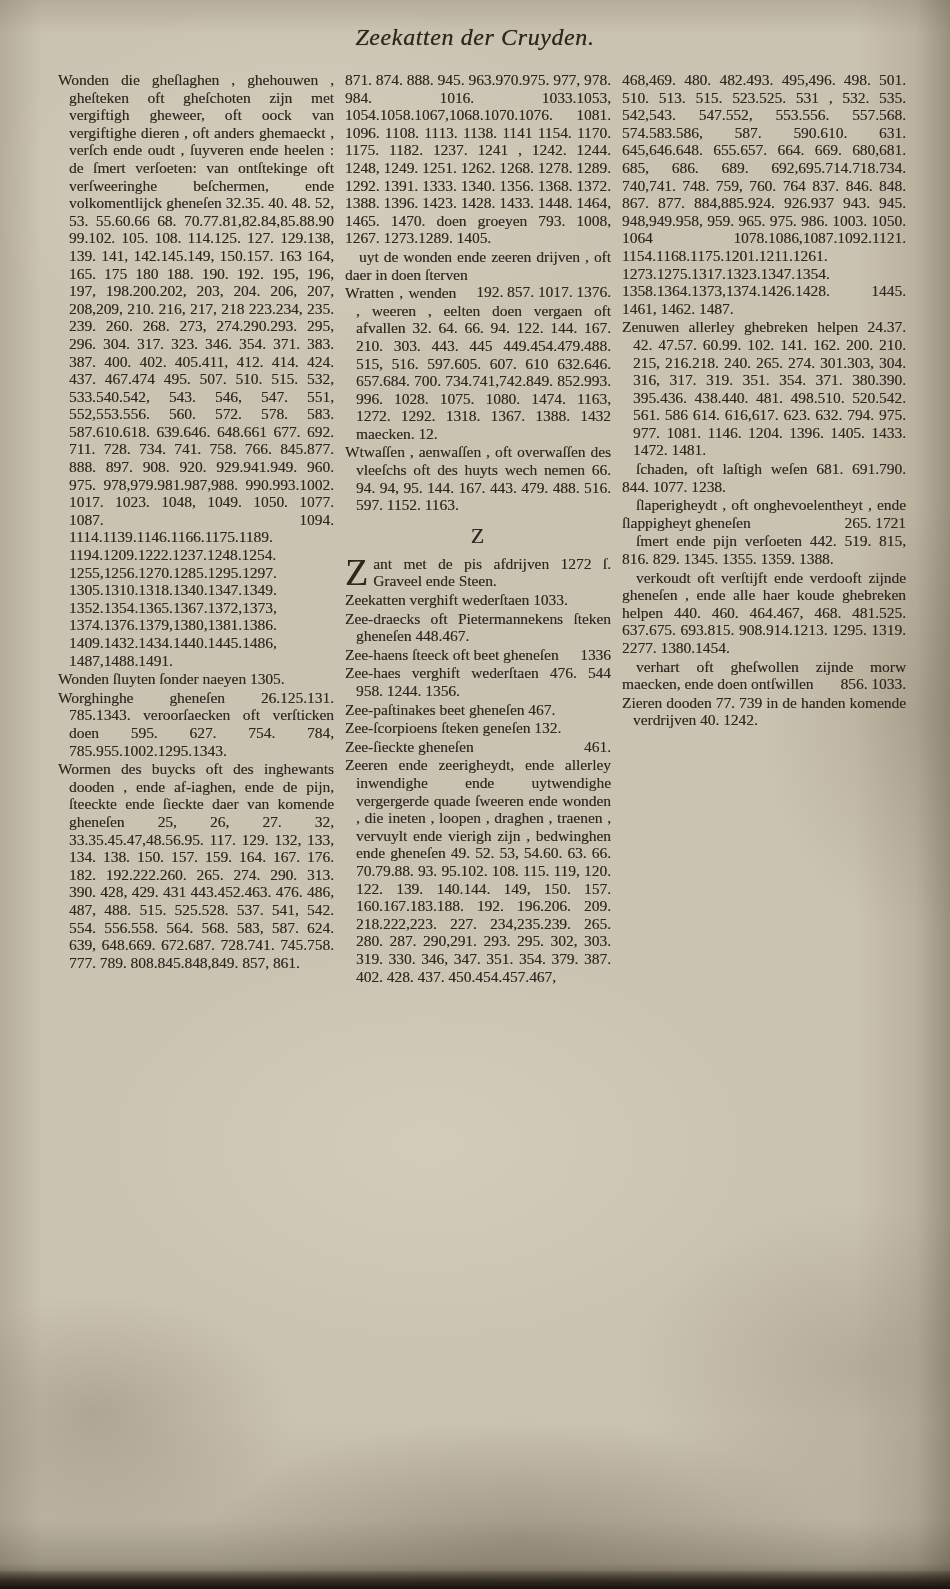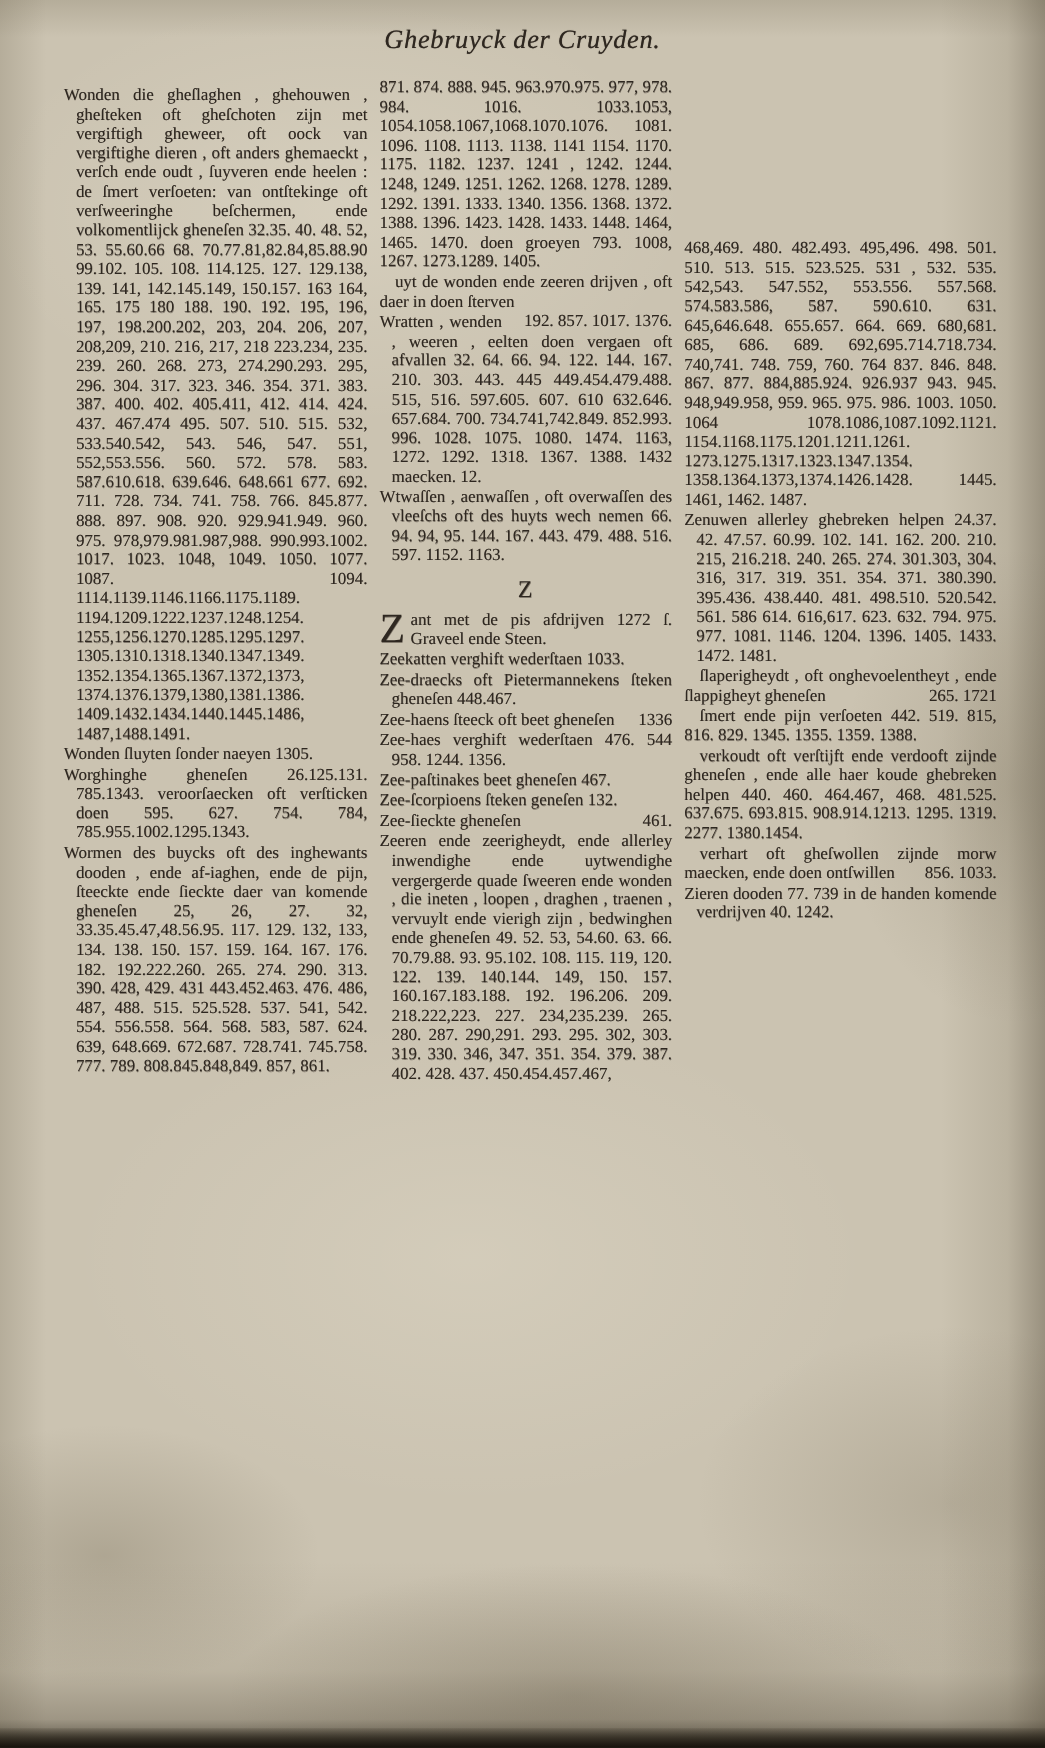--- a/index.html
+++ b/index.html
@@ -47,21 +47,21 @@
     letter-spacing: 0.6px;
     text-shadow: 0 0 0.7px rgba(40,32,24,0.75);
   }
   .columns {
     position: absolute;
     top: 71px;
     left: 58px;
     width: 848px;
     display: flex;
     gap: 11px;
-    align-items: center;
+    align-items: flex-start;
   }
   .col {
     font-size: 15.4px;
     line-height: 17.6px;
     text-align: justify;
     text-shadow: 0.3px 0.3px 0.6px rgba(42,34,26,0.45);
     hyphens: auto;
   }
   .col-1 { width: 276px; }
   .col-2 { width: 266px; }
@@ -85,21 +85,21 @@
     font-size: 38px;
     line-height: 31px;
     padding: 2px 5px 0 0;
   }
   .pgnum { float: right; padding-left: 6px; }
 </style>
 </head>
 <body>
 
 <div class="page">
-  <div class="page-header">Ghebruyck der Cruyden.</div>
+  <div class="page-header">Zeekatten der Cruyden.</div>
 
   <div class="columns">
     <div class="col col-1">
         <p class="entry main">Wonden die gheſlaghen , ghehouwen , gheſteken oft gheſchoten zijn met vergiftigh gheweer, oft oock van vergiftighe dieren , oft anders ghemaeckt , verſch ende oudt , ſuyveren ende heelen : de ſmert verſoeten: van ontſtekinge oft verſweeringhe beſchermen, ende volkomentlijck gheneſen 32.35. 40. 48. 52, 53. 55.60.66 68. 70.77.81,82.84,85.88.90 99.102. 105. 108. 114.125. 127. 129.138, 139. 141, 142.145.149, 150.157. 163 164, 165. 175 180 188. 190. 192. 195, 196, 197, 198.200.202, 203, 204. 206, 207, 208,209, 210. 216, 217, 218 223.234, 235. 239. 260. 268. 273, 274.290.293. 295, 296. 304. 317. 323. 346. 354. 371. 383. 387. 400. 402. 405.411, 412. 414. 424. 437. 467.474 495. 507. 510. 515. 532, 533.540.542, 543. 546, 547. 551, 552,553.556. 560. 572. 578. 583. 587.610.618. 639.646. 648.661 677. 692. 711. 728. 734. 741. 758. 766. 845.877. 888. 897. 908. 920. 929.941.949. 960. 975. 978,979.981.987,988. 990.993.1002. 1017. 1023. 1048, 1049. 1050. 1077. 1087. 1094. 1114.1139.1146.1166.1175.1189. 1194.1209.1222.1237.1248.1254. 1255,1256.1270.1285.1295.1297. 1305.1310.1318.1340.1347.1349. 1352.1354.1365.1367.1372,1373, 1374.1376.1379,1380,1381.1386. 1409.1432.1434.1440.1445.1486, 1487,1488.1491.</p>
         <p class="entry main">Wonden ſluyten ſonder naeyen 1305.</p>
         <p class="entry main">Worghinghe gheneſen 26.125.131. 785.1343. veroorſaecken oft verſticken doen 595. 627. 754. 784, 785.955.1002.1295.1343.</p>
         <p class="entry main">Wormen des buycks oft des inghewants dooden , ende af-iaghen, ende de pijn, ſteeckte ende ſieckte daer van komende gheneſen 25, 26, 27. 32, 33.35.45.47,48.56.95. 117. 129. 132, 133, 134. 138. 150. 157. 159. 164. 167. 176. 182. 192.222.260. 265. 274. 290. 313. 390. 428, 429. 431 443.452.463. 476. 486, 487, 488. 515. 525.528. 537. 541, 542. 554. 556.558. 564. 568. 583, 587. 624. 639, 648.669. 672.687. 728.741. 745.758. 777. 789. 808.845.848,849. 857, 861.</p>
       </div>
     <div class="col col-2">
         <p class="entry cont">871. 874. 888. 945. 963.970.975. 977, 978. 984. 1016. 1033.1053, 1054.1058.1067,1068.1070.1076. 1081. 1096. 1108. 1113. 1138. 1141 1154. 1170. 1175. 1182. 1237. 1241 , 1242. 1244. 1248, 1249. 1251. 1262. 1268. 1278. 1289. 1292. 1391. 1333. 1340. 1356. 1368. 1372. 1388. 1396. 1423. 1428. 1433. 1448. 1464, 1465. 1470. doen groeyen 793. 1008, 1267. 1273.1289. 1405.</p>
@@ -113,20 +113,21 @@
         <p class="entry main">Zee-haens ſteeck oft beet gheneſen<span class="pgnum">1336</span></p>
         <p class="entry main">Zee-haes verghift wederſtaen 476. 544 958. 1244. 1356.</p>
         <p class="entry main">Zee-paſtinakes beet gheneſen 467.</p>
         <p class="entry main">Zee-ſcorpioens ſteken geneſen 132.</p>
         <p class="entry main">Zee-ſieckte gheneſen<span class="pgnum">461.</span></p>
         <p class="entry main">Zeeren ende zeerigheydt, ende allerley inwendighe ende uytwendighe vergergerde quade ſweeren ende wonden , die ineten , loopen , draghen , traenen , vervuylt ende vierigh zijn , bedwinghen ende gheneſen 49. 52. 53, 54.60. 63. 66. 70.79.88. 93. 95.102. 108. 115. 119, 120. 122. 139. 140.144. 149, 150. 157. 160.167.183.188. 192. 196.206. 209. 218.222,223. 227. 234,235.239. 265. 280. 287. 290,291. 293. 295. 302, 303. 319. 330. 346, 347. 351. 354. 379. 387. 402. 428. 437. 450.454.457.467,</p>
       </div>
     <div class="col col-3">
         <p class="entry cont">468,469. 480. 482.493. 495,496. 498. 501. 510. 513. 515. 523.525. 531 , 532. 535. 542,543. 547.552, 553.556. 557.568. 574.583.586, 587. 590.610. 631. 645,646.648. 655.657. 664. 669. 680,681. 685, 686. 689. 692,695.714.718.734. 740,741. 748. 759, 760. 764 837. 846. 848. 867. 877. 884,885.924. 926.937 943. 945. 948,949.958, 959. 965. 975. 986. 1003. 1050. 1064 1078.1086,1087.1092.1121. 1154.1168.1175.1201.1211.1261. 1273.1275.1317.1323.1347.1354. 1358.1364.1373,1374.1426.1428. 1445. 1461, 1462. 1487.</p>
         <p class="entry main">Zenuwen allerley ghebreken helpen 24.37. 42. 47.57. 60.99. 102. 141. 162. 200. 210. 215, 216.218. 240. 265. 274. 301.303, 304. 316, 317. 319. 351. 354. 371. 380.390. 395.436. 438.440. 481. 498.510. 520.542. 561. 586 614. 616,617. 623. 632. 794. 975. 977. 1081. 1146. 1204. 1396. 1405. 1433. 1472. 1481.</p>
+        <p class="entry sub">ſchaden, oft laſtigh weſen 681. 691.790. 844. 1077. 1238.</p>
         <p class="entry sub">ſlaperigheydt , oft onghevoelentheyt , ende ſlappigheyt gheneſen<span class="pgnum">265. 1721</span></p>
         <p class="entry sub">ſmert ende pijn verſoeten 442. 519. 815, 816. 829. 1345. 1355. 1359. 1388.</p>
         <p class="entry sub">verkoudt oft verſtijft ende verdooft zijnde gheneſen , ende alle haer koude ghebreken helpen 440. 460. 464.467, 468. 481.525. 637.675. 693.815. 908.914.1213. 1295. 1319. 2277. 1380.1454.</p>
         <p class="entry sub">verhart oft gheſwollen zijnde morw maecken, ende doen ontſwillen<span class="pgnum">856. 1033.</span></p>
         <p class="entry main">Zieren dooden 77. 739 in de handen komende verdrijven 40. 1242.</p>
       </div>
   </div>
 
   <div class="bottom-edge"></div>
 </div>

